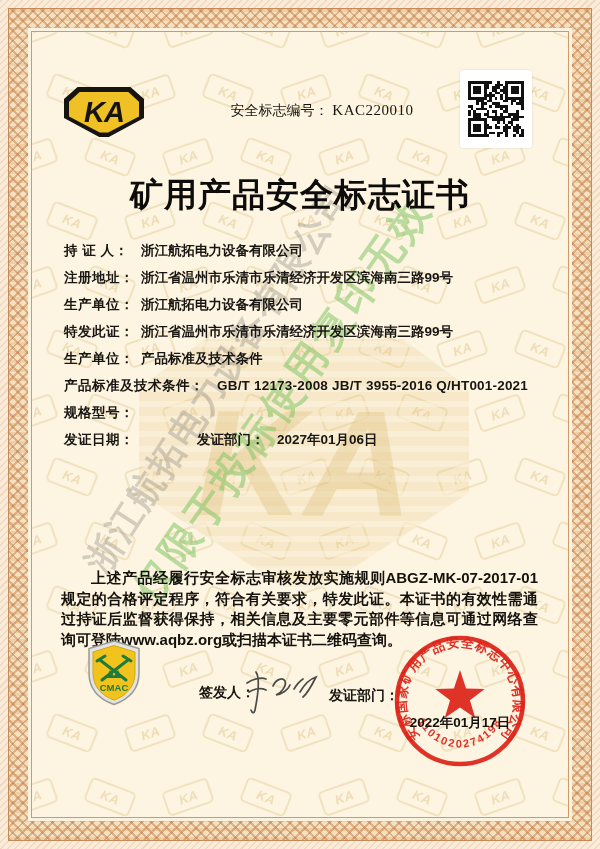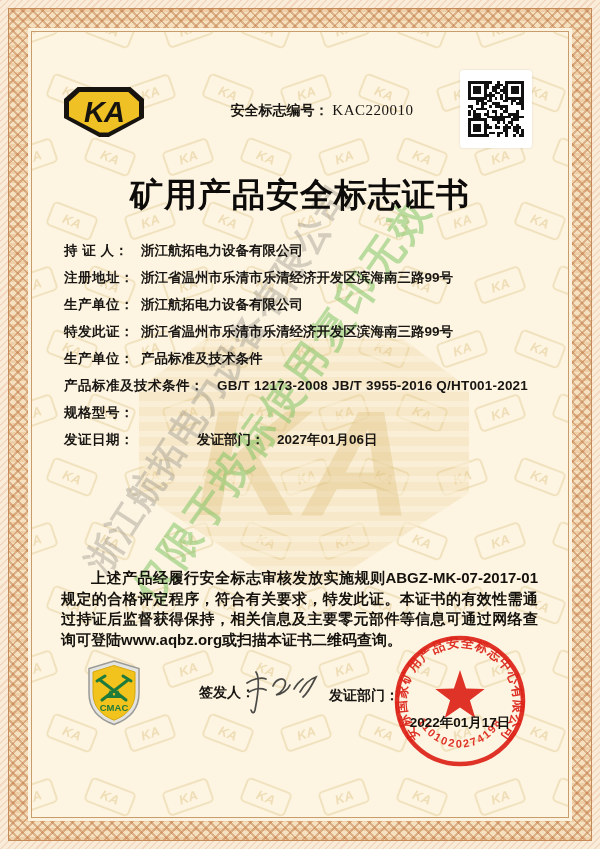--- a/index.html
+++ b/index.html
@@ -35,21 +35,21 @@
   .content{position:absolute;inset:0;z-index:5;}
   
   .ka-badge{position:absolute;left:32px;top:55px;width:80px;height:50px;
         clip-path:polygon(17% 0,83% 0,100% 24%,100% 62%,56% 100%,44% 100%,0 62%,0 24%);
         background:#17140f;display:flex;align-items:center;justify-content:center;}
   .ka-badge .inner{width:70px;height:41px;
         clip-path:polygon(16% 0,84% 0,100% 25%,100% 61%,56% 100%,44% 100%,0 61%,0 25%);
         background:#f0c125;display:flex;align-items:center;justify-content:center;
         font-size:29px;font-weight:900;font-style:italic;color:#17140f;letter-spacing:-1px;}
   .cert-no{position:absolute;left:150px;top:70px;width:280px;text-align:center;font-size:14px;}
-  .cert-no .lbl{font-weight:bold;}
+  .cert-no .lbl{font-weight:normal;}
   .cert-no .val{font-family:"Liberation Serif",serif;font-size:15px;letter-spacing:0.5px;}
   .qr-panel{position:absolute;left:428px;top:38px;width:72px;height:78px;background:#fff;
         border-radius:3px;box-shadow:0 0 2px rgba(0,0,0,0.15);}
   .qr{position:absolute;left:8px;top:11px;width:56px;height:56px;display:grid;
         grid-template-columns:repeat(21,1fr);grid-template-rows:repeat(21,1fr);}
   .qr i{display:block;}
   .qr i.on{background:#111;}
   
   .title{position:absolute;top:141px;left:0;width:100%;text-align:center;
         font-size:33px;font-weight:900;letter-spacing:1px;color:#0e0c0a;}
@@ -62,21 +62,21 @@
   .latin{font-weight:bold;letter-spacing:0.2px;}
   .row.dates{height:28px;align-items:center;}
   .row.dates .val1{width:117px;font-weight:bold;}
   .row.dates .lbl2{width:80px;font-weight:bold;margin-left:56px;flex:none;}
   .row.dates .val2{font-weight:bold;}
   .row.remark{height:28px;}
   
   .para{position:absolute;left:29px;top:536px;width:477px;font-size:15px;font-weight:bold;
         line-height:20.5px;text-align:justify;text-indent:2em;color:#15120e;}
   
-  .cmac{position:absolute;left:54px;top:628px;}
+  .cmac{position:absolute;left:54px;top:608px;}
   .signer{position:absolute;left:167px;top:652px;font-size:14px;font-weight:bold;}
   .signature{position:absolute;left:208px;top:634px;}
   .dept{position:absolute;left:297px;top:655px;font-size:14px;font-weight:bold;}
   .seal{position:absolute;left:358px;top:599px;width:140px;height:140px;}
 </style>
 </head>
 <body>
 
 <div class="cert">
   <div class="band"></div>

